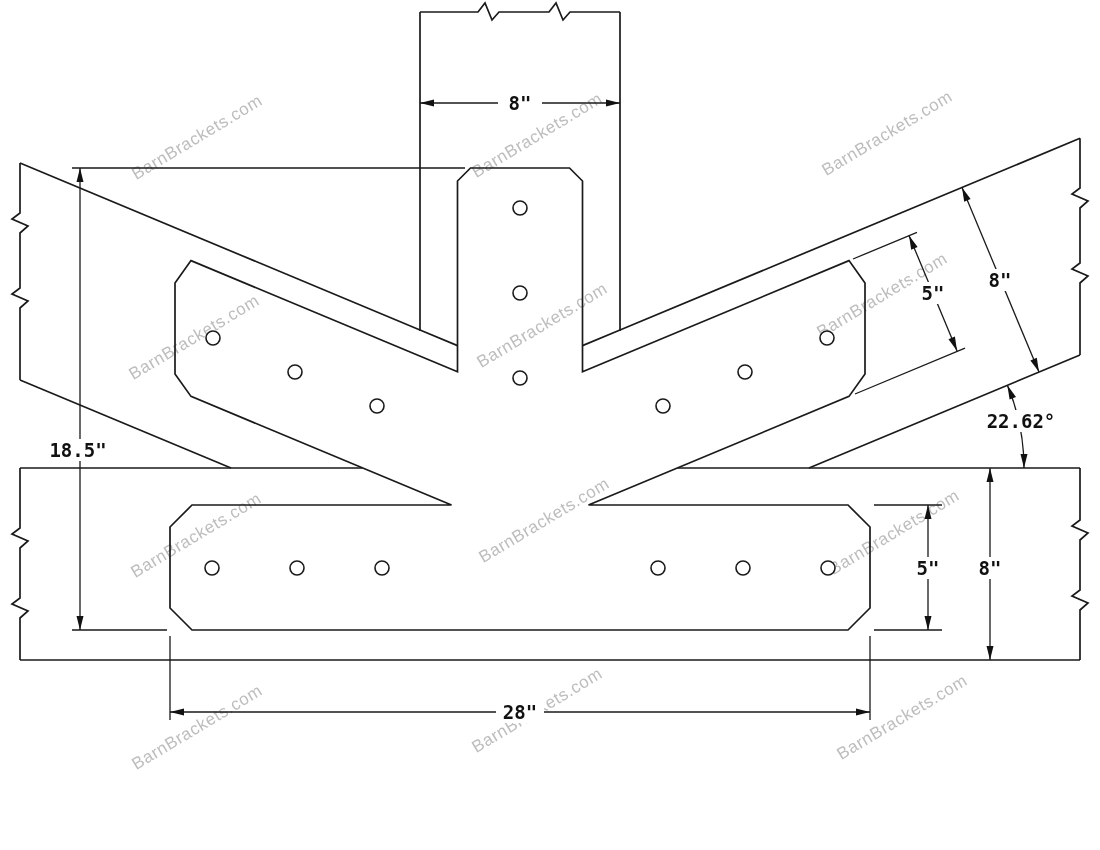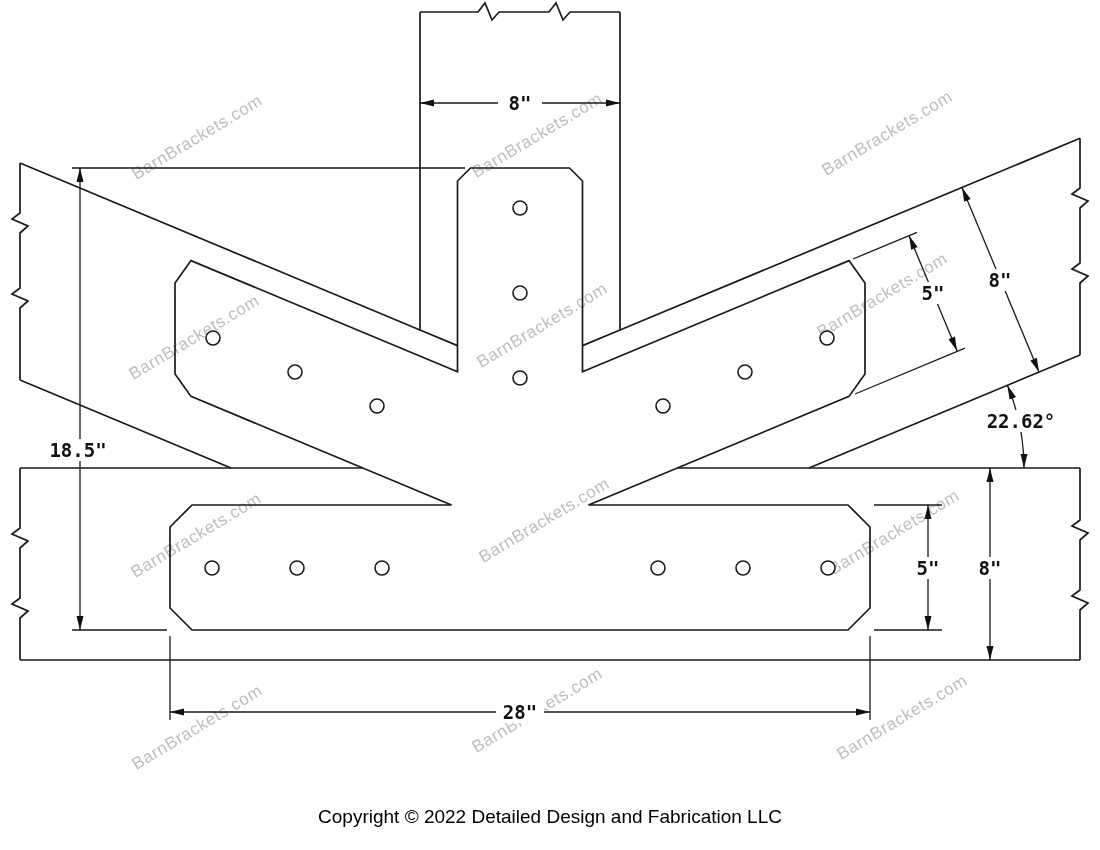--- a/index.html
+++ b/index.html
@@ -170,14 +170,13 @@
       <path class="dim" d="M170,636 L170,720 M870,636 L870,720"></path>
       <path class="dim" d="M170,712 L870,712"></path>
       <polygon class="arr" points="170,712 184,708.5 184,715.5"></polygon>
       <polygon class="arr" points="870,712 856,708.5 856,715.5"></polygon>
       <rect class="lbl-bg" x="496" y="701" width="48" height="22"></rect>
       <text class="lbl" x="520" y="718.5">28"</text>
     </g>
 
   </svg>
 
-  <div class="copyright">Copyright © 2022 Detailed Design and Fabrication LLC</div>
 </div>
 
 </body></html>

